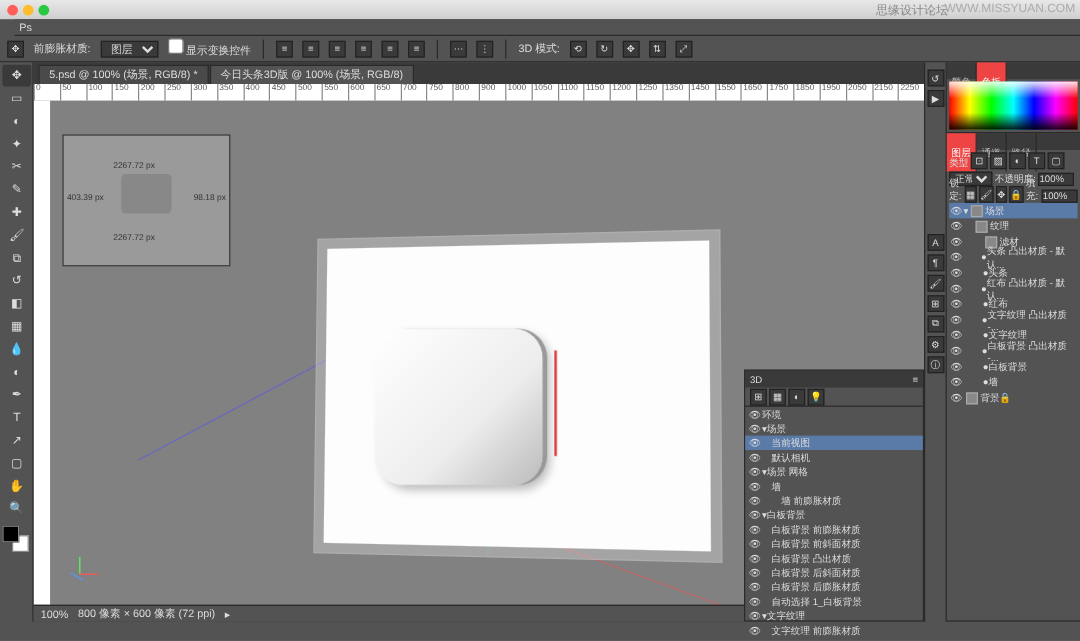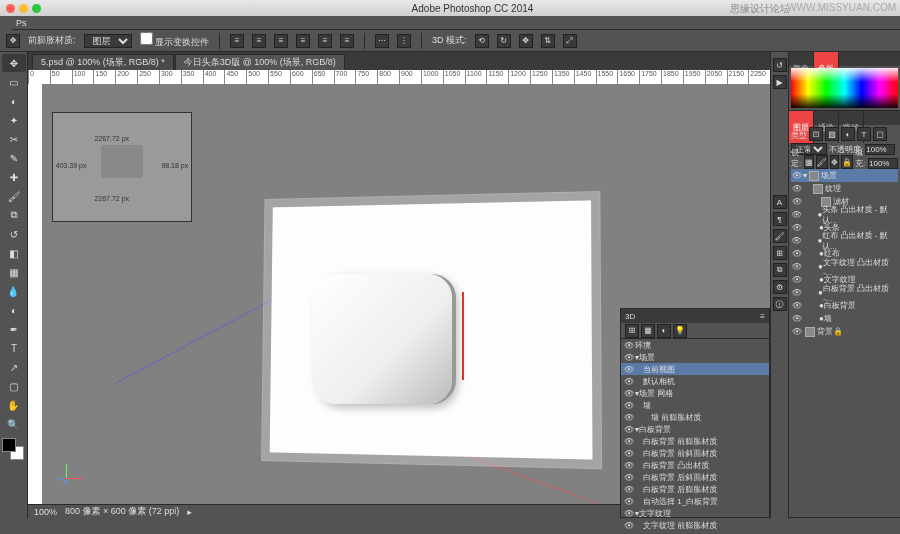--- a/index.html
+++ b/index.html
@@ -74,21 +74,20 @@
 </style>
 </head>
 <body>
 
 <div class="titlebar">
   <div class="mac-dots">
     <span class="dot-r"></span>
     <span class="dot-y"></span>
     <span class="dot-g"></span>
   </div>
-  <div class="title-center">Adobe Photoshop CC 2014</div>
 </div>
 
 <div class="wm2">思缘设计论坛</div>
 <div class="wm">WWW.MISSYUAN.COM</div>
 
 <div class="menubar">
   <span class="menuitem">Ps</span>
 </div>
 
 <div class="optbar">

